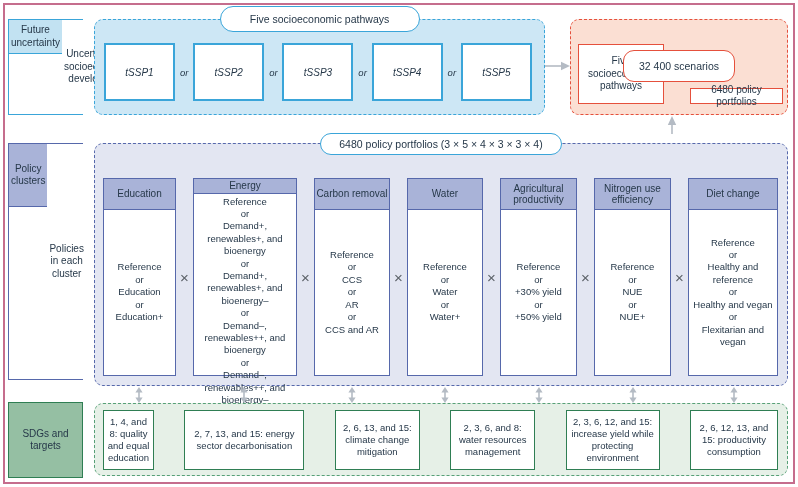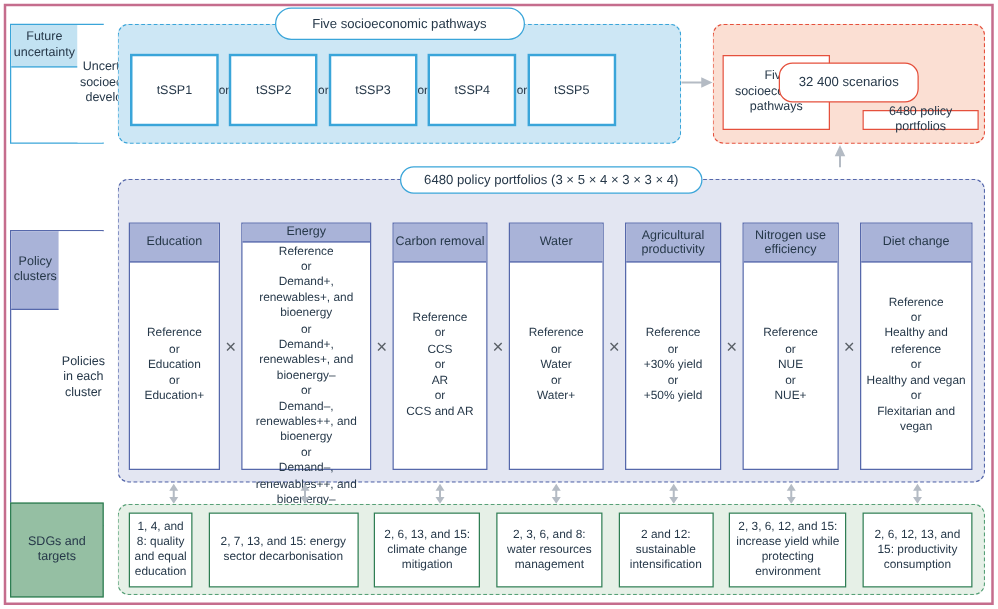--- a/index.html
+++ b/index.html
@@ -14,41 +14,41 @@
   html,body{width:798px;height:487px;background:#ffffff;}
   body{position:relative;font-family:"Liberation Sans",sans-serif;color:var(--text);overflow:hidden;}
   .frame{position:absolute;inset:3px;border:2px solid var(--frame);}
 
   
   .lbl{position:absolute;left:8px;width:75px;display:flex;flex-direction:row;text-align:center;font-size:10px;line-height:12.5px;}
   .lbl-head{display:flex;align-items:center;justify-content:center;padding:2px;}
   .lbl-body{flex:1;display:flex;align-items:center;justify-content:center;background:#fff;padding:2px;}
   .lbl-blue{top:19px;height:96px;border:1.5px solid var(--blue-border);}
   .lbl-blue .lbl-head{height:34px;background:var(--blue-head);border-bottom:1.5px solid var(--blue-border);}
-  .lbl-slate{top:143px;height:237px;border:1.5px solid var(--slate-border);margin-top:41px;}
+  .lbl-slate{top:143px;height:237px;border:1.5px solid var(--slate-border);}
   .lbl-slate .lbl-head{height:63px;background:var(--slate-head);border-bottom:1.5px solid var(--slate-border);}
   .lbl-green{top:402px;height:76px;border:1.5px solid var(--green-border);background:var(--green-label);
              display:flex;align-items:center;justify-content:center;padding:0;}
 
   
   .cont{position:absolute;border-radius:9px;}
   .cont-blue{left:94px;top:19px;width:451px;height:96px;background:var(--blue-fill);border:1.5px dashed var(--blue-border);}
   .cont-red{left:570px;top:19px;width:218px;height:96px;background:var(--red-fill);border:1.5px dashed var(--red-border);}
   .cont-slate{left:94px;top:143px;width:694px;height:243px;background:var(--slate-fill);border:1.5px dashed var(--slate-border);}
   .cont-green{left:94px;top:403px;width:694px;height:73px;background:var(--green-fill);border:1.5px dashed var(--green-dash);}
 
   
   .pill{position:absolute;left:50%;transform:translateX(-50%);background:#fff;display:flex;align-items:center;justify-content:center;
         font-size:10.5px;white-space:nowrap;z-index:3;}
   .pill-blue{top:-14px;width:200px;height:26px;border:1.5px solid var(--blue-border);border-radius:13px;}
   .pill-red{top:-10px;width:112px;height:32px;border:1.5px solid var(--red-border);border-radius:11px;margin-top:40px;}
   .pill-slate{top:-11px;width:242px;height:22px;border:1.25px solid var(--blue-border);border-radius:11px;}
 
   
-  .ssp-row{position:absolute;left:9px;right:12px;top:23px;height:58px;display:flex;align-items:stretch;}
+  .ssp-row{position:absolute;left:9px;right:12px;top:23px;height:58px;display:flex;justify-content:space-between;align-items:stretch;font-style:italic;}
   .ssp-box{width:71px;background:#fff;border:2px solid var(--blue-border);display:flex;align-items:center;justify-content:center;font-size:10px;}
   .or-lbl{align-self:center;font-size:9.5px;}
 
   
   .scen-row{position:absolute;left:7px;right:4px;top:24px;height:60px;display:flex;justify-content:space-between;align-items:stretch;}
   .scen-box{background:#fff;border:1.5px solid var(--red-border);display:flex;align-items:center;justify-content:center;
             text-align:center;font-size:10px;line-height:12.5px;padding:2px;}
   .scen-box.a{width:86px;}
   .scen-box.b{width:93px;margin-top:44px;}
   .times-big{align-self:center;font-size:19px;color:var(--times);}
@@ -277,17 +277,16 @@
 </div>
 
 <div class="lbl lbl-green">SDGs and targets</div>
 
 <div class="cont cont-green">
   <div class="sdg-row">
     <div class="sdg-box s0">1, 4, and 8: quality and equal education</div>
     <div class="sdg-box s1">2, 7, 13, and 15: energy sector decarbonisation</div>
     <div class="sdg-box s2">2, 6, 13, and 15: climate change mitigation</div>
     <div class="sdg-box s3">2, 3, 6, and 8: water resources management</div>
-    <div class="sdg-box s4">2 and 12: sustainable intensification</div>
     <div class="sdg-box s5">2, 3, 6, 12, and 15: increase yield while protecting environment</div>
     <div class="sdg-box s6">2, 6, 12, 13, and 15: productivity consumption</div>
   </div>
 </div>
 
 </body></html>

